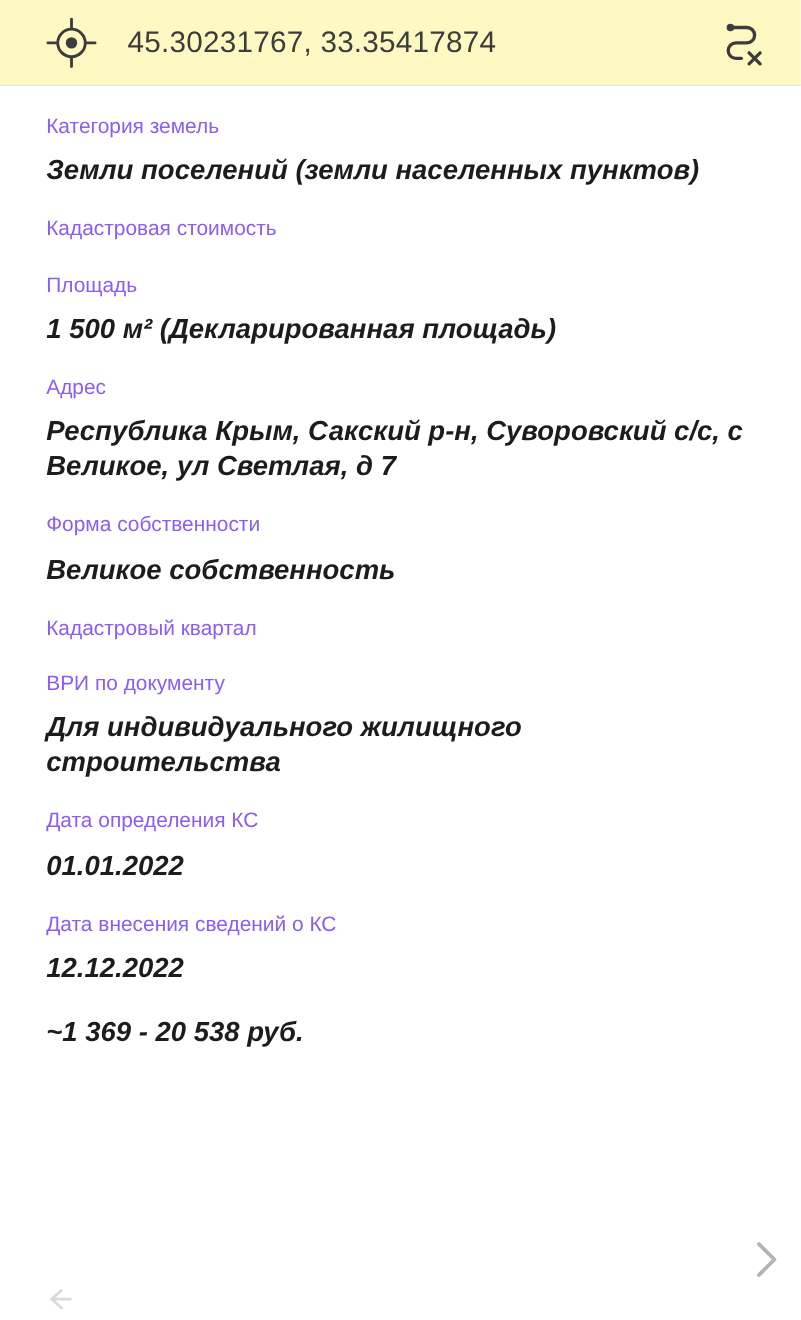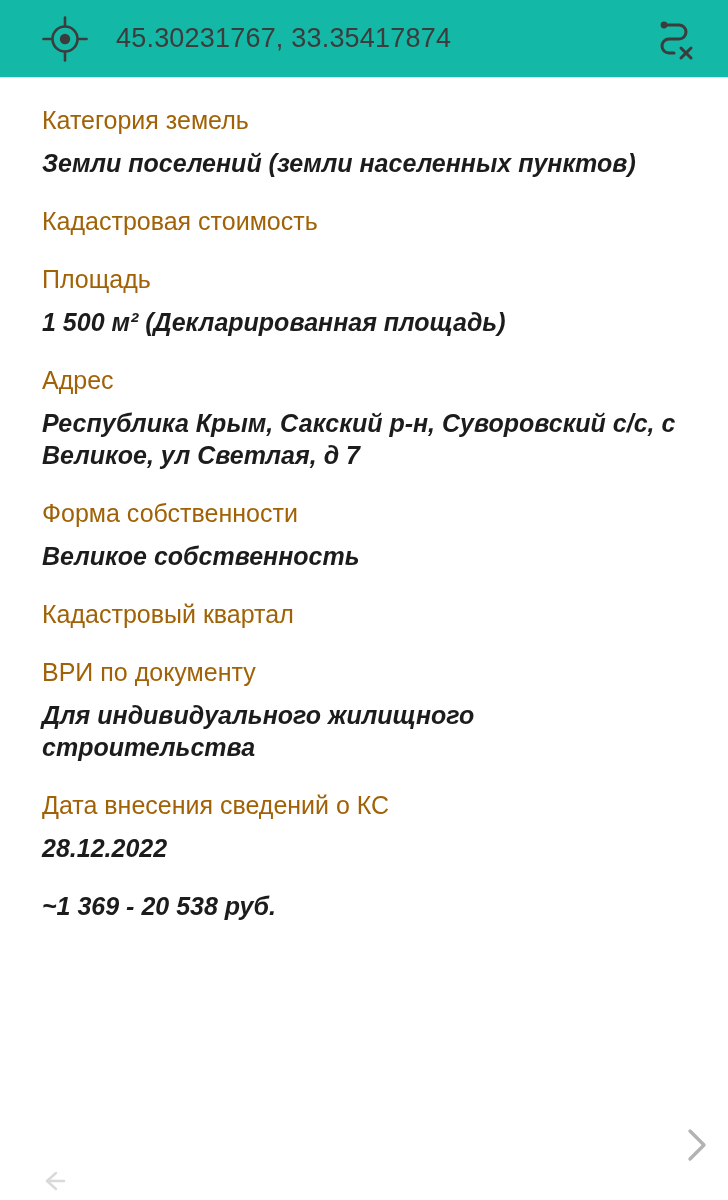--- a/index.html
+++ b/index.html
@@ -19,21 +19,21 @@
     flex-direction: column;
   }
   
   .header {
     height: 78px;
     min-height: 78px;
     display: flex;
     align-items: center;
     padding: 0 30px 0 42px;
     border-bottom: 1px solid #e3e3e3;
-    background: #14b8a6;
+    background: #fef9c3;
   }
   .target-icon {
     width: 46px;
     height: 46px;
     flex: 0 0 46px;
     display: block;
   }
   .coords {
     flex: 1 1 auto;
     font-size: 27px;
@@ -54,22 +54,22 @@
   
   .content {
     flex: 1 1 auto;
     padding: 26px 42px 0 42px;
     position: relative;
     overflow: hidden;
   }
   .field { margin-bottom: 26px; }
   .field:last-child { margin-bottom: 0; }
   .field-label {
-    font-size: 25px;
-    color: #a16207;
+    font-size: 19px;
+    color: #8b5cf6;
     line-height: 1.28;
     margin-bottom: 11px;
     font-weight: 400;
   }
   .field-value {
     font-size: 25px;
     color: #1c1c1c;
     font-weight: bold;
     line-height: 1.28;
     font-style: italic;
@@ -146,24 +146,28 @@
 
     <div class="field">
       <div class="field-label">Кадастровый квартал</div>
     </div>
 
     <div class="field">
       <div class="field-label">ВРИ по документу</div>
       <div class="field-value">Для индивидуального жилищного строительства</div>
     </div>
 
+    <div class="field">
+      <div class="field-label">Дата определения КС</div>
+      <div class="field-value">01.01.2022</div>
+    </div>
 
     <div class="field">
       <div class="field-label">Дата внесения сведений о КС</div>
-      <div class="field-value">28.12.2022</div>
+      <div class="field-value">12.12.2022</div>
     </div>
 
     <div class="field">
       <div class="field-value">~1 369 - 20 538 руб.</div>
     </div>
 
     <span>
       <svg class="chevron" viewBox="0 0 34 42" fill="none">
         <polyline points="10,7 24,21 10,35" stroke="#b3b3b3" stroke-width="3.4" stroke-linecap="round" stroke-linejoin="round" fill="none"></polyline>
       </svg>

